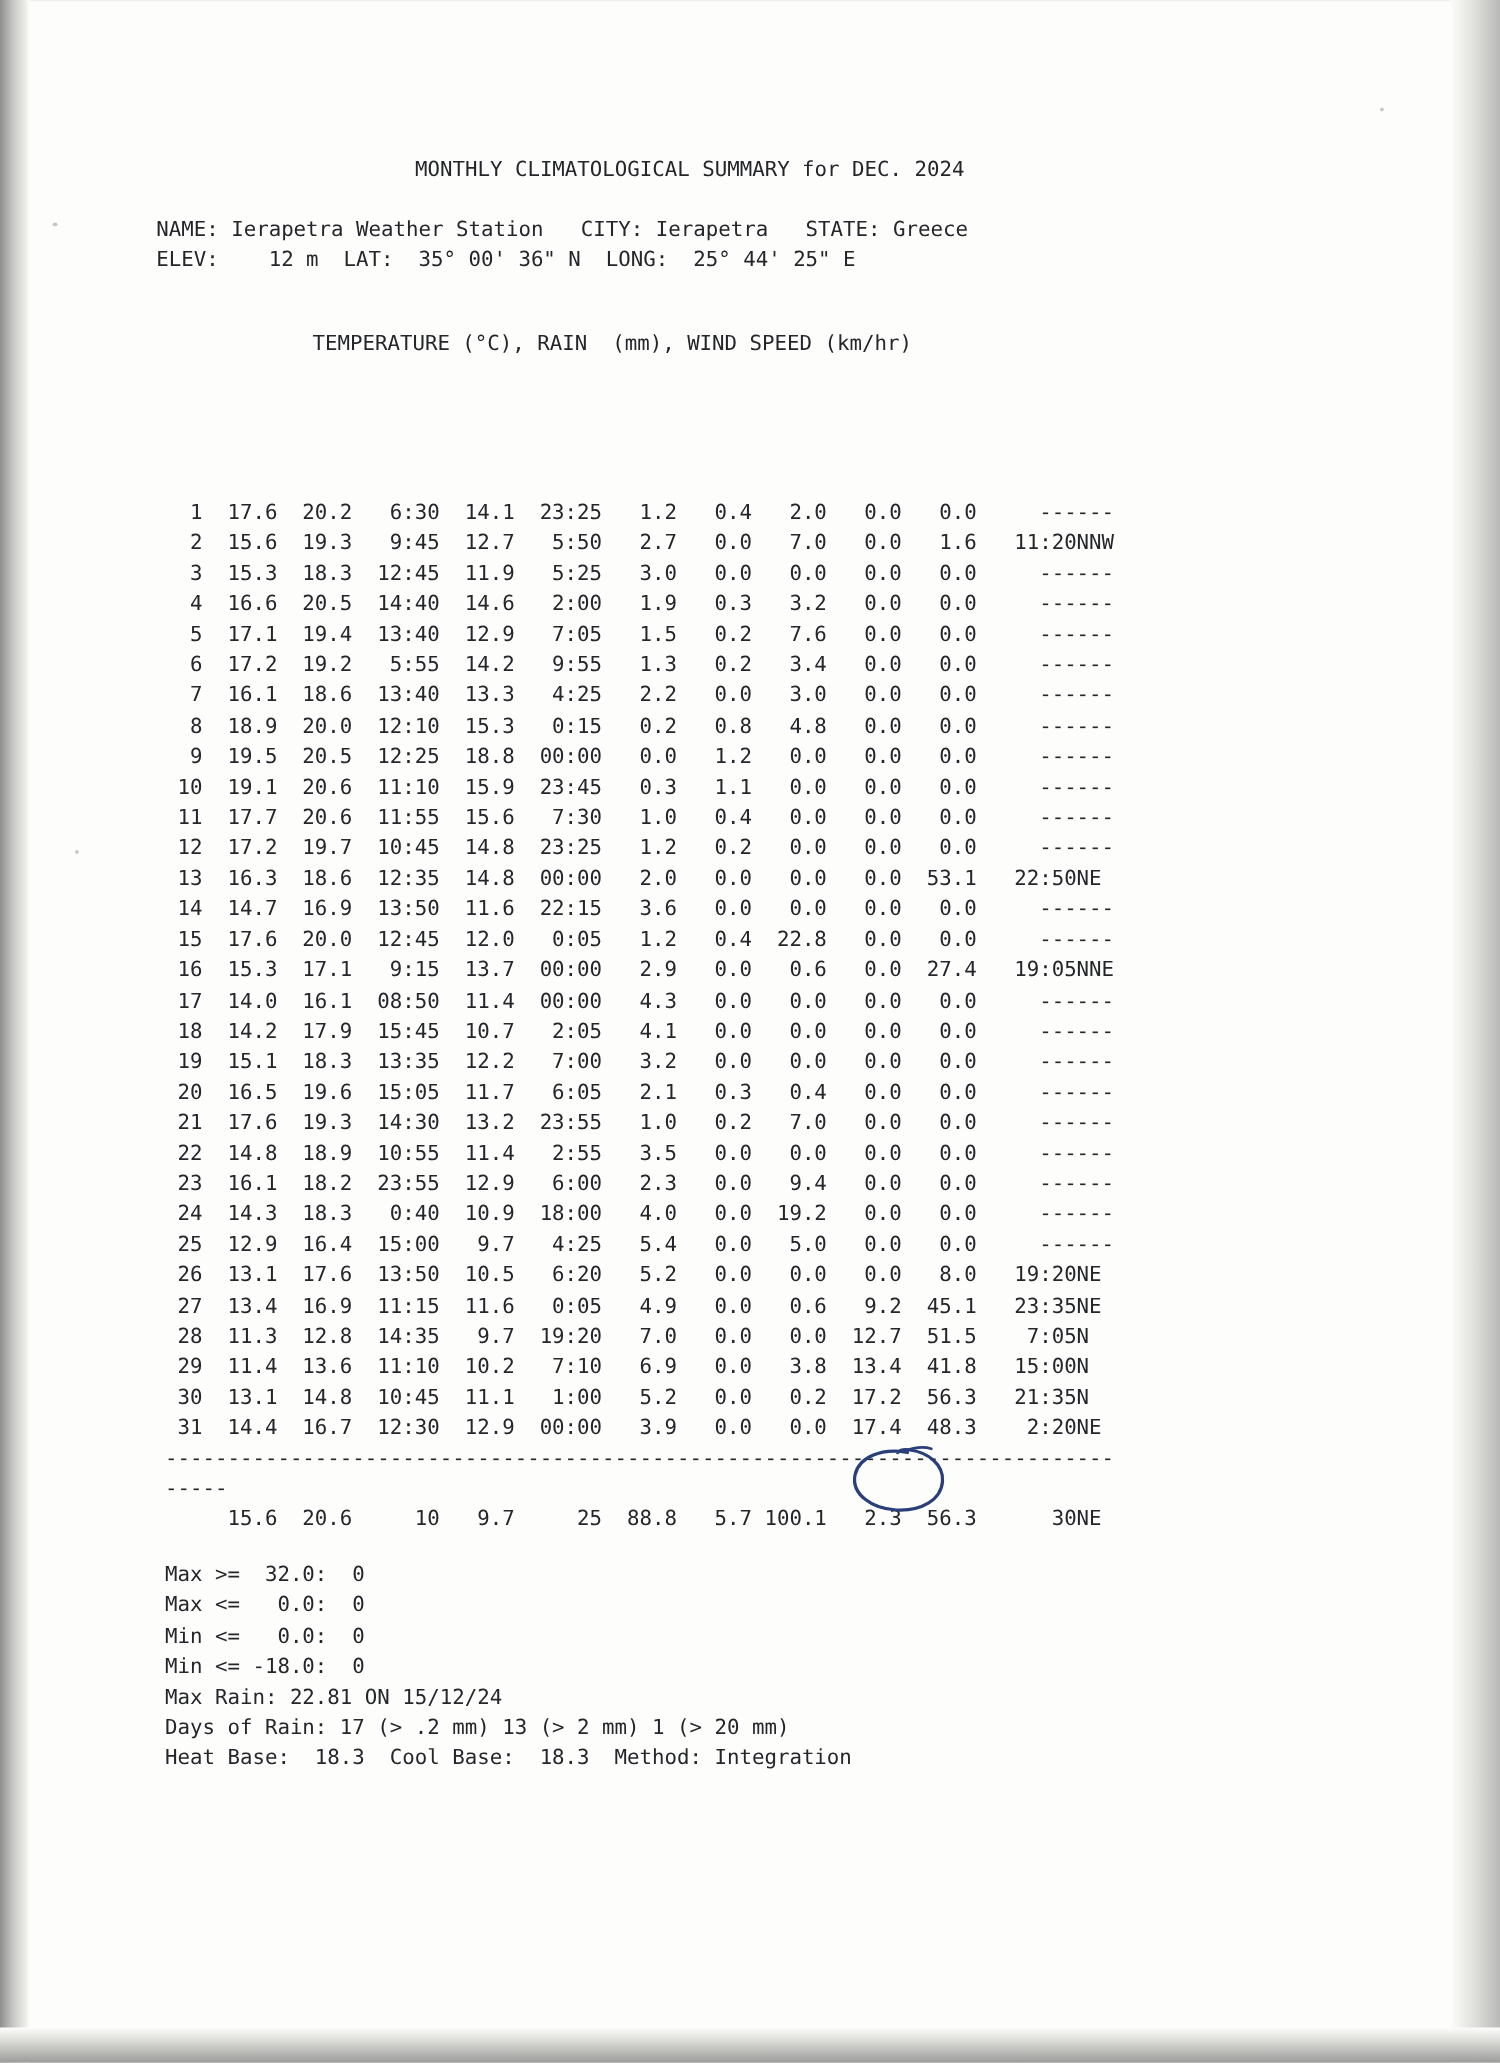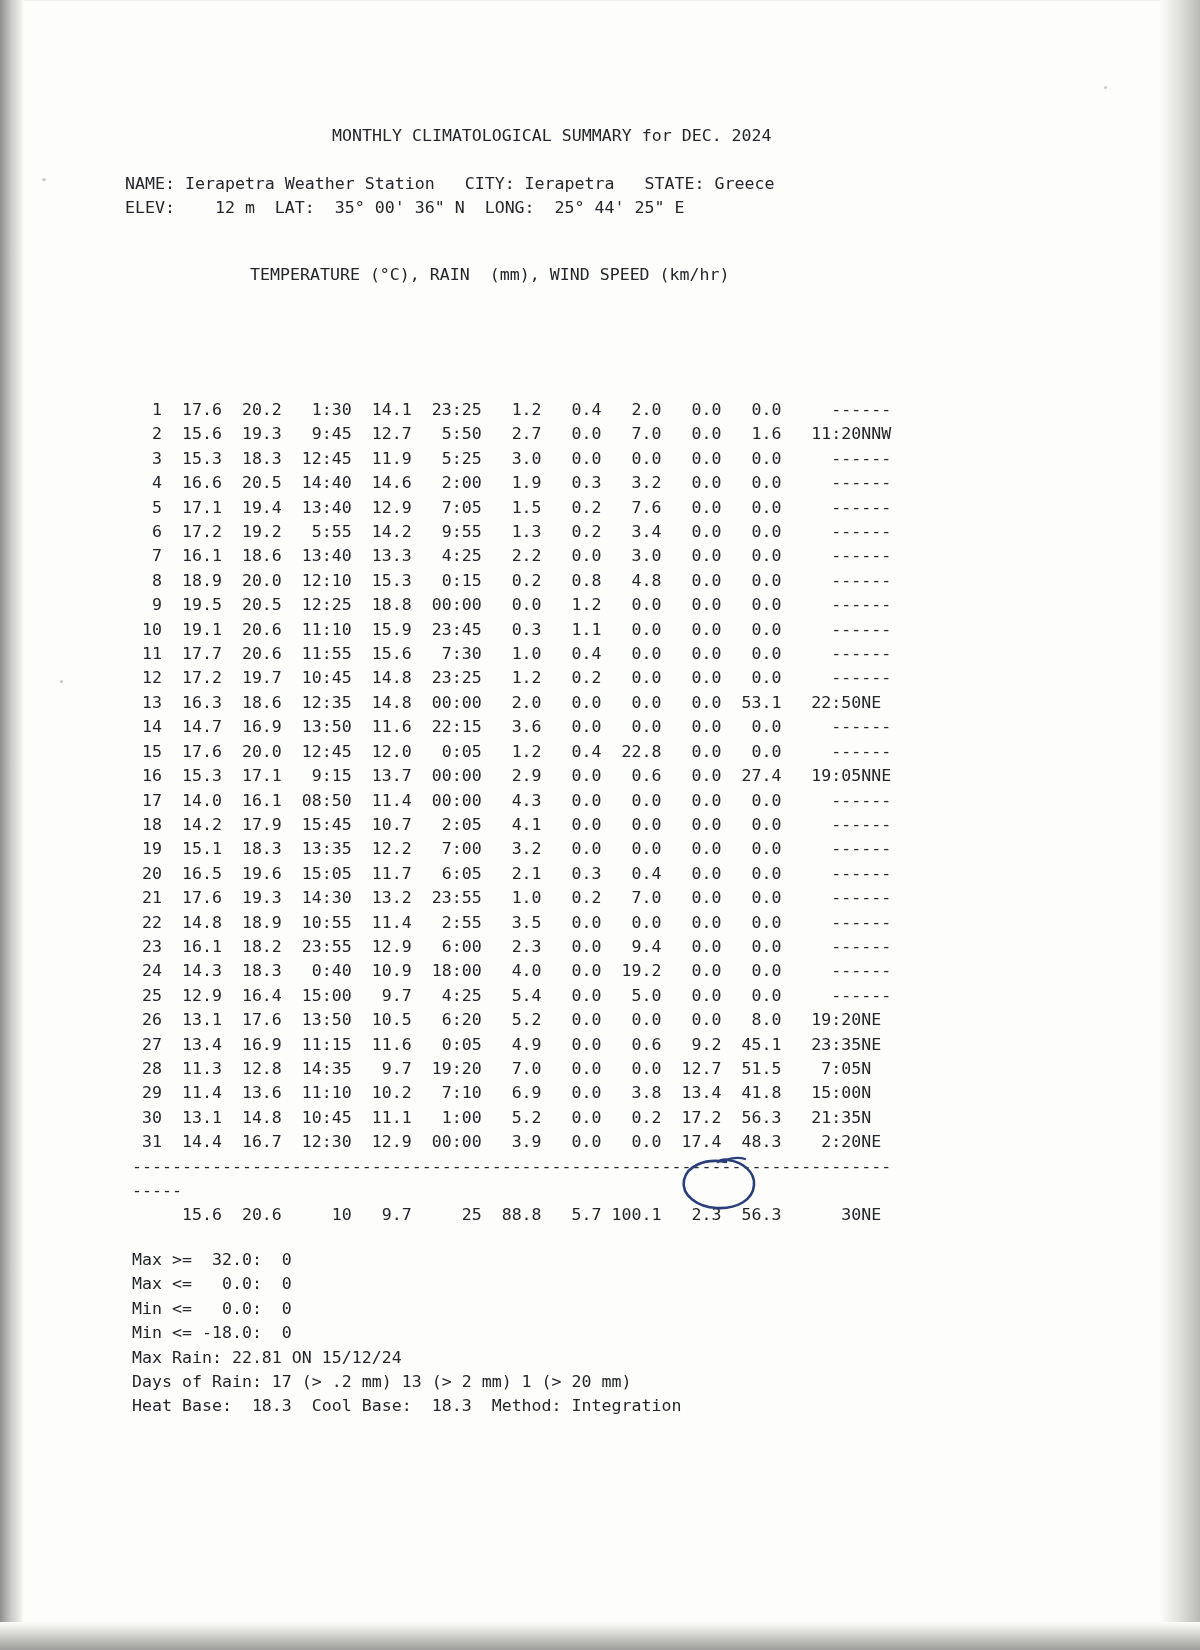--- a/index.html
+++ b/index.html
@@ -128,21 +128,21 @@
   <div class="doc" style="left:22px;">
 
     <div class="title">MONTHLY CLIMATOLOGICAL SUMMARY for DEC. 2024</div>
 
     <div class="hdr"><span>NAME: Ierapetra Weather Station   CITY: Ierapetra   STATE: Greece</span>
 <span>ELEV:    12 m  LAT:  35° 00' 36" N  LONG:  25° 44' 25" E</span></div>
 
     <div class="units" style="left:228px;">TEMPERATURE (°C), RAIN  (mm), WIND SPEED (km/hr)</div>
 
 
-    <div class="rows" id="rows-container"><span>  1  17.6  20.2   1:30  14.1  23:25   1.2   0.4   2.0   0.0   0.0     ------  </span>
+    <div class="rows" id="rows-container"><span>  1  17.6  20.2   6:30  14.1  23:25   1.2   0.4   2.0   0.0   0.0     ------  </span>
 <span>  2  15.6  19.3   9:45  12.7   5:50   2.7   0.0   7.0   0.0   1.6   11:20NNW  </span>
 <span>  3  15.3  18.3  12:45  11.9   5:25   3.0   0.0   0.0   0.0   0.0     ------  </span>
 <span>  4  16.6  20.5  14:40  14.6   2:00   1.9   0.3   3.2   0.0   0.0     ------  </span>
 <span>  5  17.1  19.4  13:40  12.9   7:05   1.5   0.2   7.6   0.0   0.0     ------  </span>
 <span>  6  17.2  19.2   5:55  14.2   9:55   1.3   0.2   3.4   0.0   0.0     ------  </span>
 <span>  7  16.1  18.6  13:40  13.3   4:25   2.2   0.0   3.0   0.0   0.0     ------  </span>
 <span>  8  18.9  20.0  12:10  15.3   0:15   0.2   0.8   4.8   0.0   0.0     ------  </span>
 <span>  9  19.5  20.5  12:25  18.8  00:00   0.0   1.2   0.0   0.0   0.0     ------  </span>
 <span> 10  19.1  20.6  11:10  15.9  23:45   0.3   1.1   0.0   0.0   0.0     ------  </span>
 <span> 11  17.7  20.6  11:55  15.6   7:30   1.0   0.4   0.0   0.0   0.0     ------  </span>

